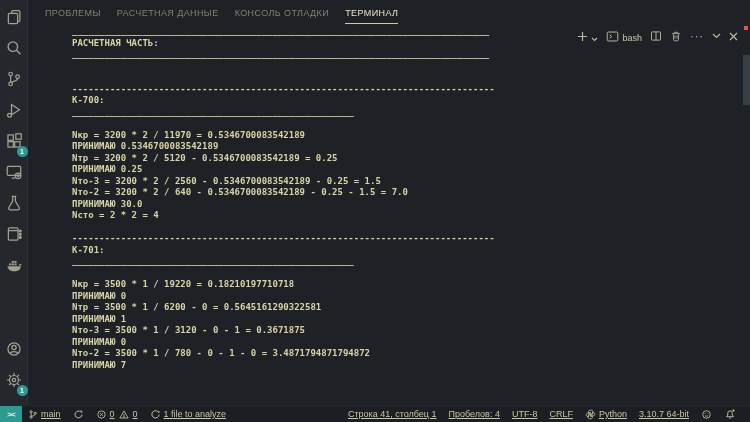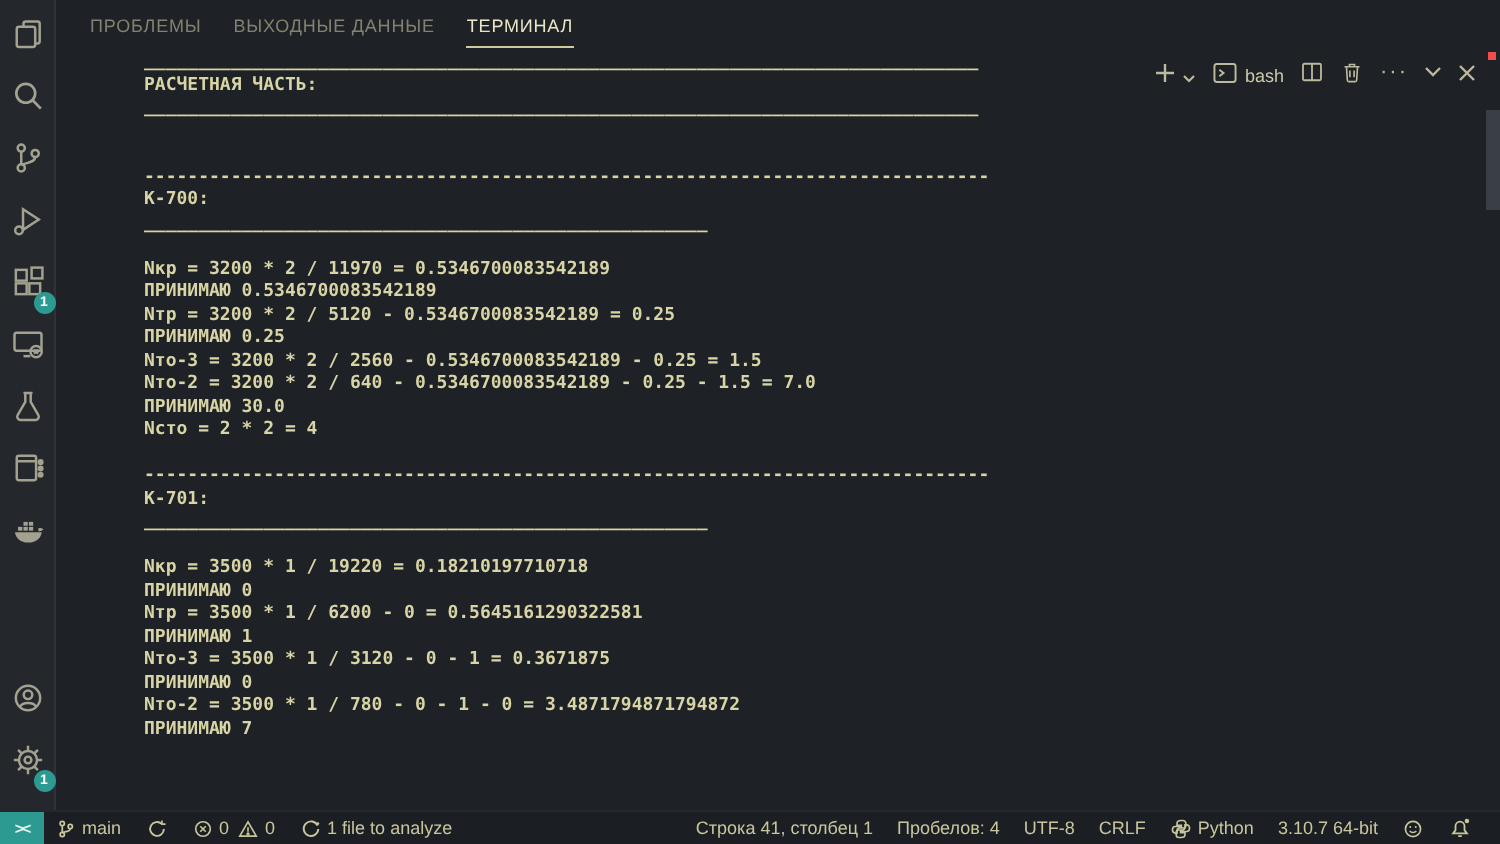--- a/index.html
+++ b/index.html
@@ -41,21 +41,21 @@
     background:#3a3f45; }
   .overview-dot { position:absolute; top:2px; right:2px; width:4px; height:4px;
     background:#f14c4c; }
 
   
   .status-bar { height:17px; flex:0 0 17px; background:#1b1f23; border-top:1px solid #24282c;
     display:flex; align-items:stretch; font-size:9px; color:#c9c59d; }
   .remote { width:22px; background:#2d9a92; color:#e8f2ef; display:flex; align-items:center;
     justify-content:center; font-size:8px; font-weight:bold; letter-spacing:-1px; cursor:pointer; }
   .sb-item { display:flex; align-items:center; gap:3px; padding:0 6px; cursor:pointer;
-    white-space:nowrap; }
+    white-space:nowrap;text-decoration:underline; }
   .sb-item svg { display:block; }
   .sb-right { margin-left:auto; display:flex; align-items:stretch; padding-right:8px; }
   .sb-left { display:flex; align-items:stretch; }
 </style>
 </head>
 <body>
 
 <div class="app">
   <div class="content-row">
 
@@ -143,21 +143,22 @@
               <path d="M12.2 8h2.1M10.9 11l1.5 1.5M8 12.2v2.1M5.1 11l-1.5 1.5M3.8 8H1.7M5.1 5L3.6 3.5M8 3.8V1.7M10.9 5l1.5-1.5"></path>
             </svg></span>
         <span class="badge">1</span>
       </div>
     </div>
 
     <div class="panel">
       <div class="tabbar">
         <div class="tabs">
           <div class="tab">ПРОБЛЕМЫ</div>
-          <div class="tab">ВЫХОДНЫЕ ДАННЫЕ</div>
+          <div class="tab">РАСЧЕТНАЯ ДАННЫЕ</div>
+          <div class="tab">КОНСОЛЬ ОТЛАДКИ</div>
           <div class="tab active">ТЕРМИНАЛ</div>
         </div>
         <div class="panel-actions">
           <div class="pa-btn">
             <span>
                 <svg width="11" height="11" viewBox="0 0 11 11" fill="none" stroke="currentColor" stroke-width="1.2">
                   <path d="M5.5 1v9M1 5.5h9"></path>
                 </svg>
               </span>
             <span>

